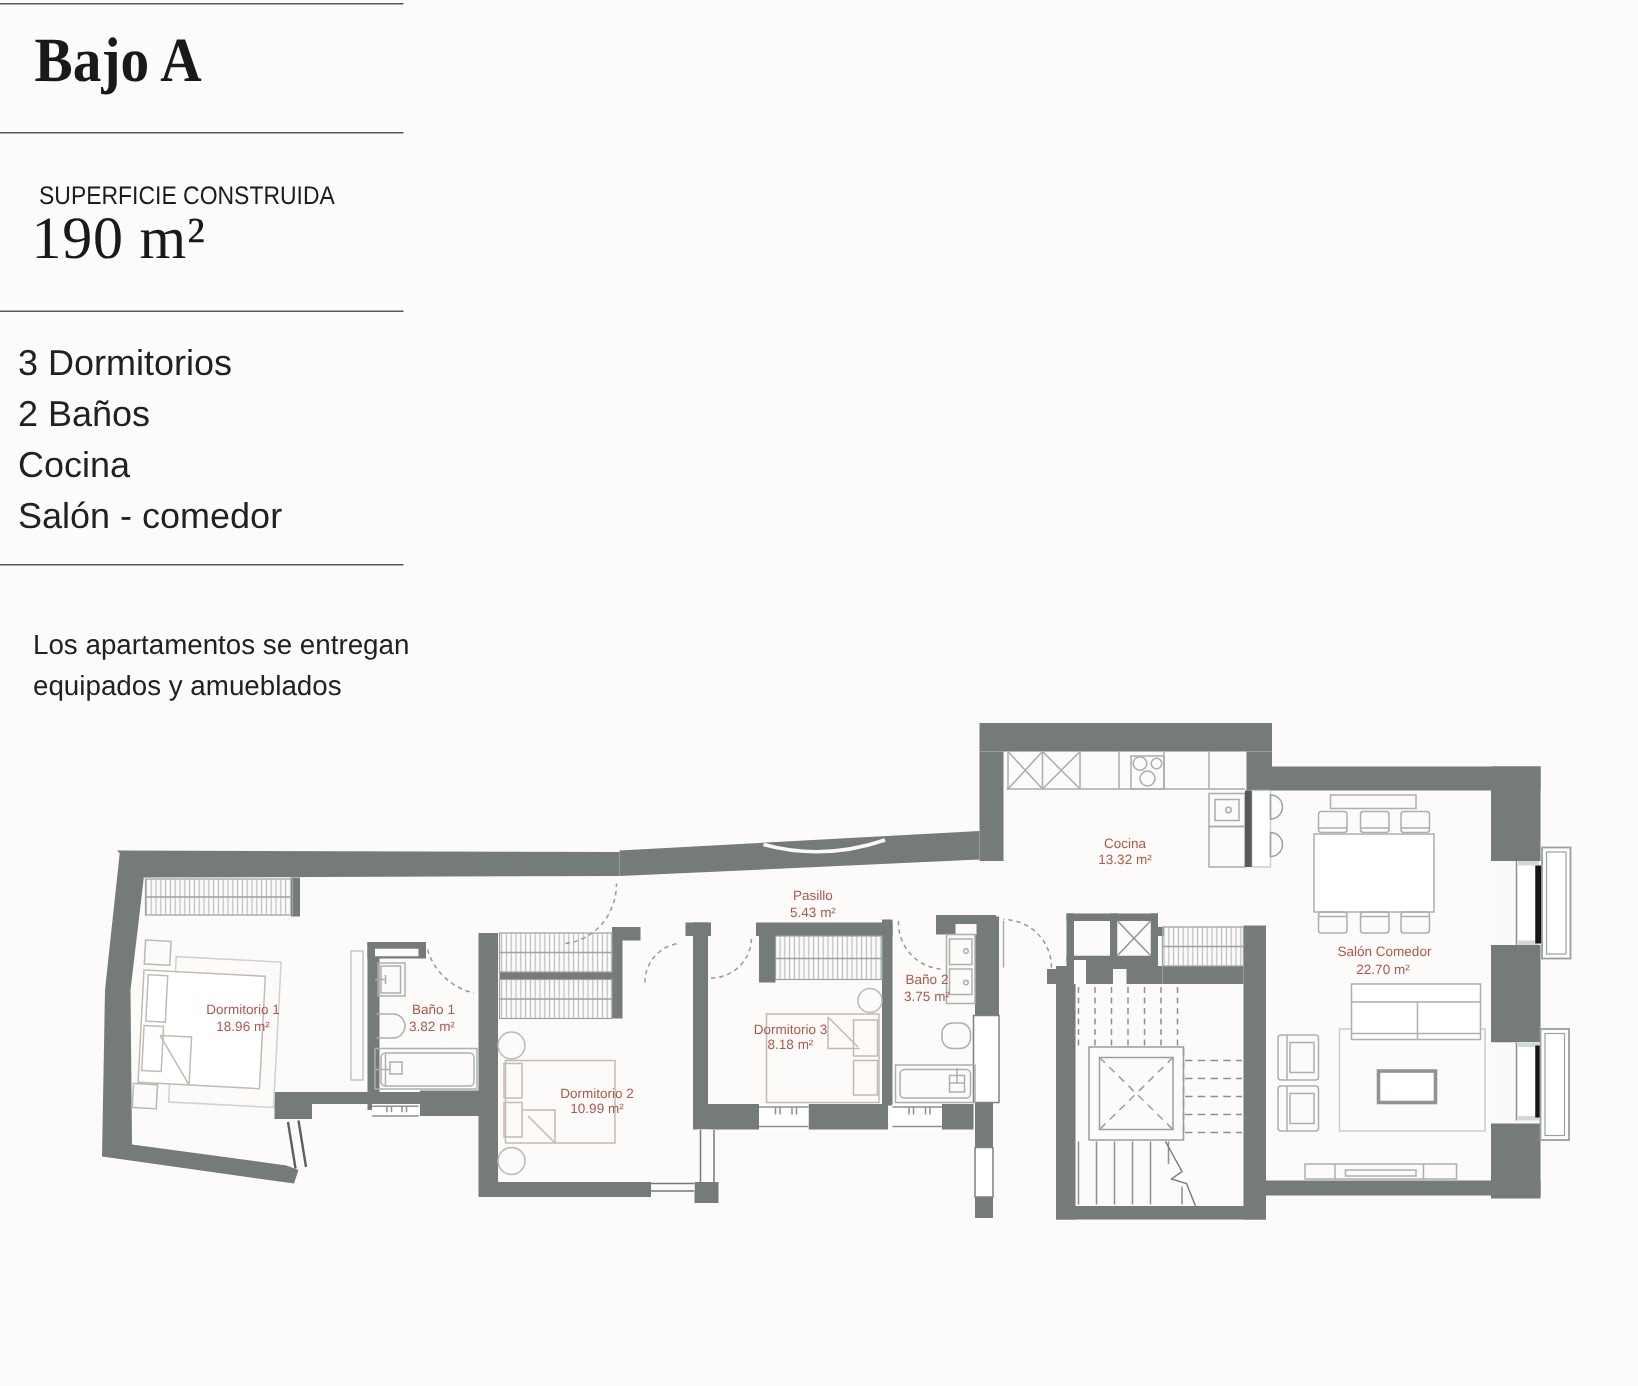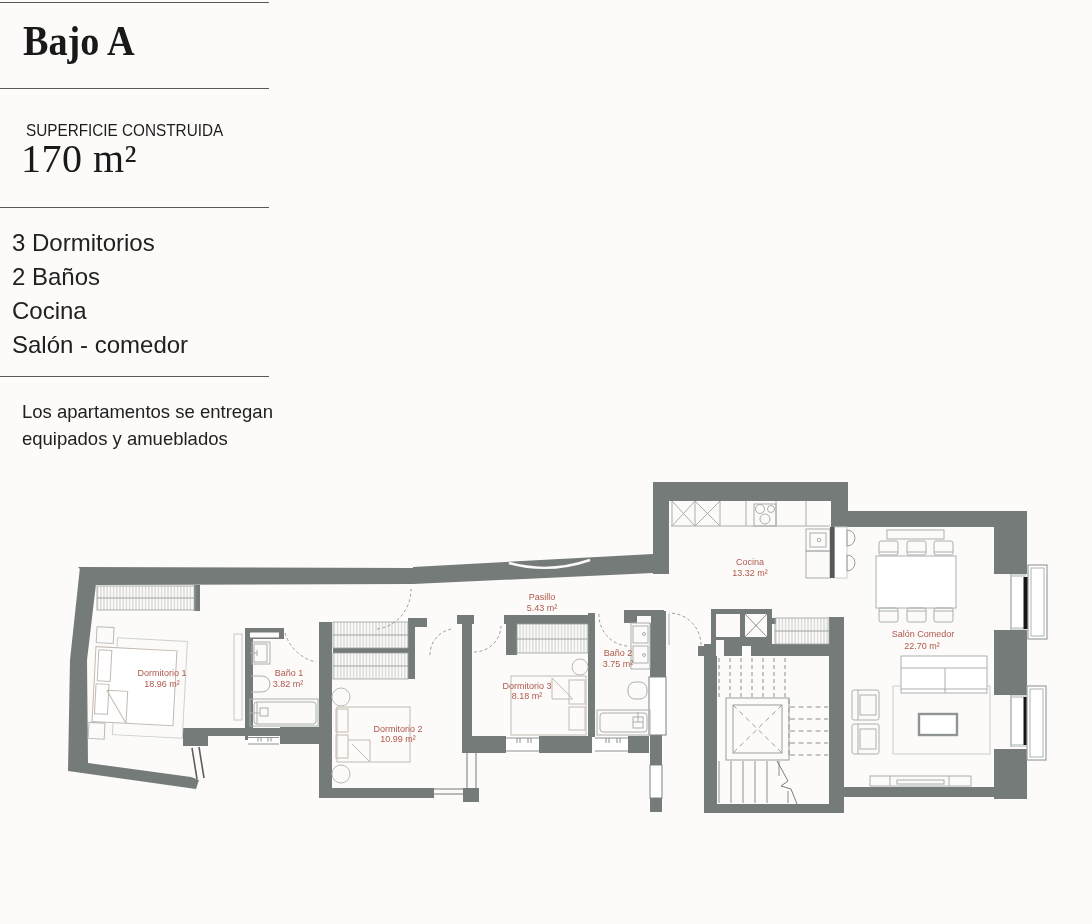--- a/index.html
+++ b/index.html
@@ -11,29 +11,29 @@
 <body>
 
 <div class="rule" style="top:2px;"></div>
 
 <div class="abs" style="left:23px;top:17px;font-family:'Liberation Serif',serif;font-weight:bold;font-size:42px;color:#191919;transform:scaleX(0.91);transform-origin:left top;">Bajo A</div>
 
 <div class="rule" style="top:88px;"></div>
 
 <div class="abs" style="left:26px;top:121px;font-size:17px;color:#1c1c1c;transform:scaleX(0.90);transform-origin:left top;">SUPERFICIE CONSTRUIDA</div>
 
-<div class="abs" style="left:21px;top:135px;font-family:'Liberation Serif',serif;font-size:40px;color:#191919;letter-spacing:0.5px;">170 m²</div>
+<div class="abs" style="left:21px;top:135px;font-family:'Liberation Serif',serif;font-size:40px;color:#191919;letter-spacing:0.5px;">190 m²</div>
 
 <div class="rule" style="top:207px;"></div>
 
 <div class="abs" style="left:12px;top:226px;font-size:24px;color:#212121;line-height:34px;">3 Dormitorios<br>2 Baños<br>Cocina<br>Salón - comedor</div>
 
 <div class="rule" style="top:376px;"></div>
 
-<div class="abs" style="left:22px;top:398px;font-size:18.5px;color:#212121;line-height:27px;">Los apartamentos se entregan<br>equipados y amueblados</div>
+<div class="abs" style="left:22px;top:416px;font-size:18.5px;color:#212121;line-height:27px;">Los apartamentos se entregan<br>equipados y amueblados</div>
 
 <svg class="abs" style="left:0;top:0;" width="1092" height="924" viewBox="0 0 1092 924">
 <defs>
 <pattern id="hat" width="3.2" height="9" patternUnits="userSpaceOnUse">
   <path d="M1.6,0 L1.6,9" stroke="#b7bcb9" stroke-width="0.8" fill="none"></path>
 </pattern>
 </defs>
 <g fill="#747b78" stroke="none">
 
 <polygon points="78,567 413,568 413,584 96,585"></polygon>

